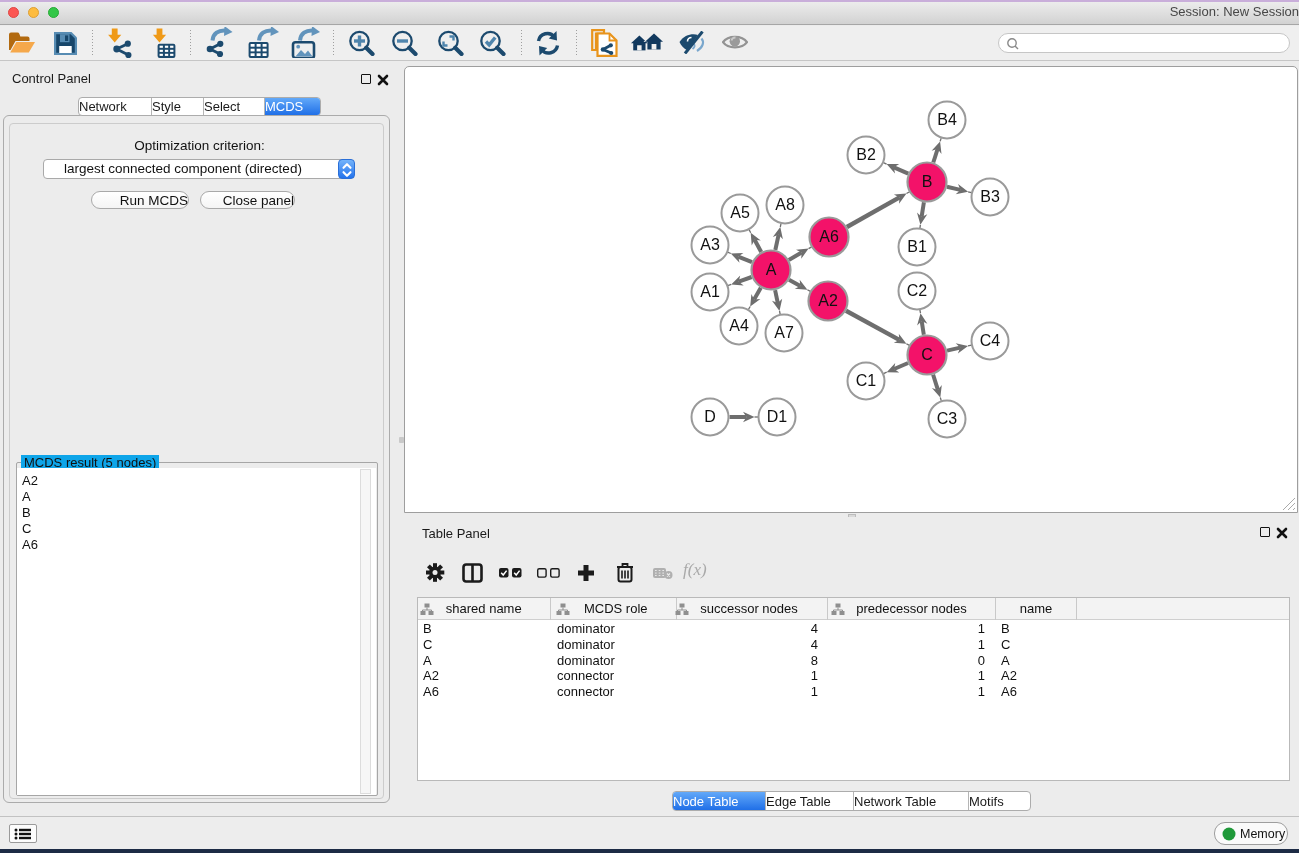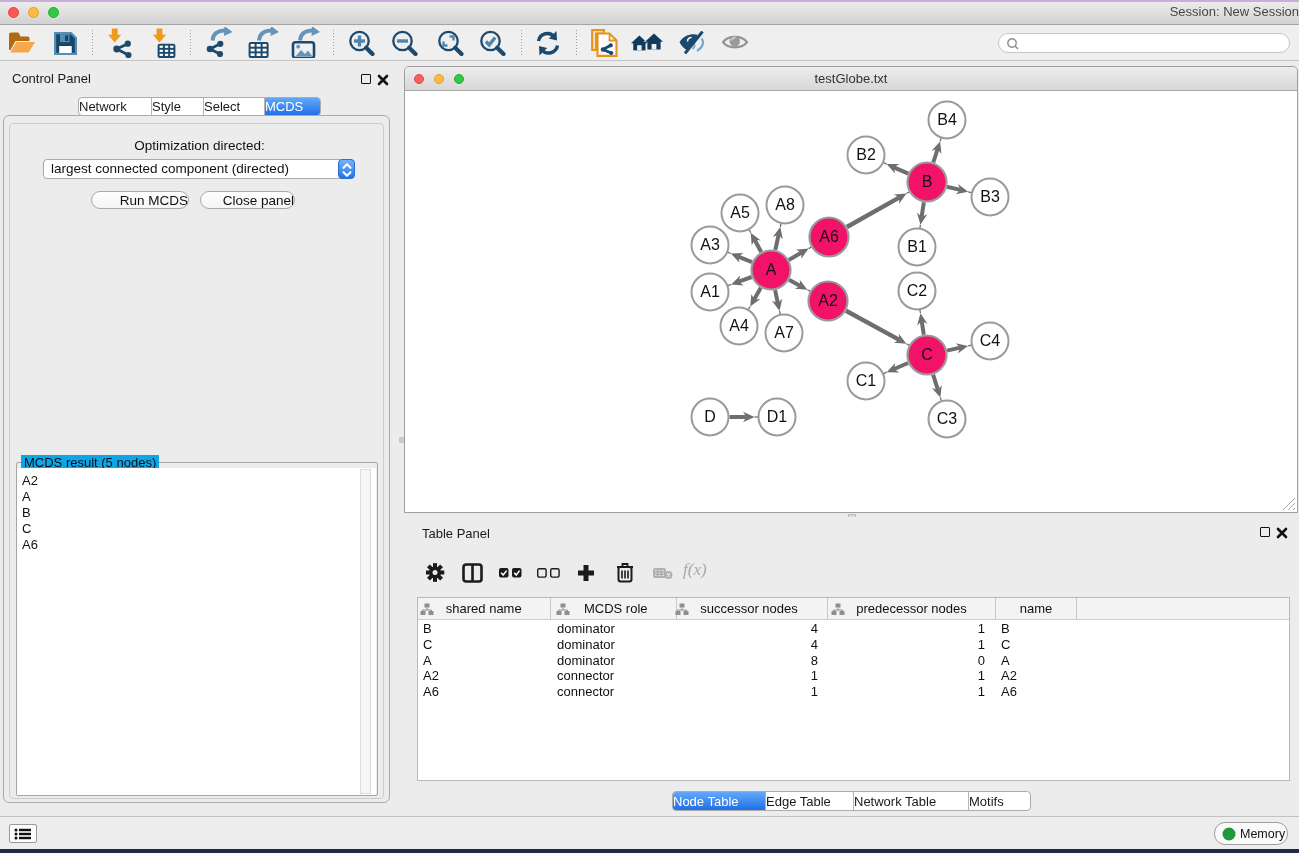--- a/index.html
+++ b/index.html
@@ -11,21 +11,21 @@
 #toolbar{position:absolute;left:0;top:26px;width:1299px;height:35px;background:#efefef;border-bottom:1px solid #c6c6c6}
 .tsep{position:absolute;top:30px;height:27px;width:1px;background:repeating-linear-gradient(to bottom,#9f9f9f 0 1px,transparent 1px 3px)}
 #search{position:absolute;left:998px;top:33px;width:292px;height:20px;background:#fff;border:1px solid #c6c6c6;border-radius:10px}
 #cpanel-border{position:absolute;left:3px;top:115px;width:387px;height:688px;border:1px solid #ababab;border-radius:6px}
 #cpanel-inner{position:absolute;left:9px;top:123px;width:375px;height:676px;border:1px solid #cccccc;border-radius:4px;background:#ececec}
 .tabrow{position:absolute;display:flex;border:1px solid #acacac;border-radius:4px;background:#fff;overflow:hidden}
 .tabrow div{font-size:13px;text-align:left;border-left:1px solid #b5b5b5;color:#1a1a1a}
 .tabrow div:first-child{border-left:none}
 .tabrow div.sel{background:linear-gradient(#66acfa,#1c6ce6);color:#fff;margin:-1px 0;padding-top:1px}
 .btn{position:absolute;background:linear-gradient(#ffffff,#f4f4f4);border:1px solid #a9a9a9;border-radius:9px;font-size:13.5px;text-align:right;color:#111}
-#combo{position:absolute;left:43px;top:159px;width:311px;height:20px;background:#fff;border:1px solid #a9a9a9;border-radius:4px;font-size:13.5px;line-height:18px;padding-left:7px;color:#111}
+#combo{position:absolute;left:43px;top:159px;width:311px;height:20px;background:#fff;border:1px solid #a9a9a9;border-radius:4px;font-size:13.5px;line-height:18px;padding-left:20px;color:#111}
 #stepper{position:absolute;left:338px;top:159px;width:17px;height:20px;background:linear-gradient(#74b4fb,#2473ec);border-radius:4px;border:1px solid #2a6fd8}
 #group{position:absolute;left:16px;top:462px;width:362px;height:334px;border:1px solid #a6a6a6;border-radius:2px}
 #grouplabel{position:absolute;left:21px;top:455px;font-size:13px;background:#0ea5e9;padding:0 3px;color:#111}
 #list{position:absolute;left:17px;top:468px;width:359px;height:327px;background:#fff;font-size:13px;line-height:16px;padding:5px 0 0 5px;color:#111}
 #scrolltrack{position:absolute;left:360px;top:469px;width:11px;height:325px;background:#f6f6f6;border:1px solid #dcdcdc}
 #statusbar{position:absolute;left:0;top:816px;width:1299px;height:33px;background:#ededed;border-top:1px solid #c2c2c2}
 #darkband{position:absolute;left:0;top:849px;width:1299px;height:4px;background:#1d2b45}
 #listbtn{position:absolute;left:9px;top:824px;width:28px;height:19px;border:1px solid #9a9a9a;border-radius:2px;background:#fcfcfc}
 #membtn{position:absolute;left:1214px;top:822px;width:74px;height:23px;border:1px solid #9e9e9e;border-radius:11px;background:#fafafa;font-size:12.5px;color:#111}
 #netwin{position:absolute;left:404px;top:66px;width:894px;height:447px;border:1px solid #9e9e9e;border-radius:5px 5px 0 0;background:#fff}
@@ -185,41 +185,35 @@
       <path d="M2,2 L10,10 M10,2 L2,10" stroke="#111" stroke-width="2.6" stroke-linecap="round"></path>
     </svg></div>
 <div id="cpanel-border"></div>
 <div id="cpanel-inner"></div>
 <div class="tabrow" style="left:78px;top:97px;height:19px">
     <div style="width:72px;line-height:18px">Network</div>
     <div style="width:52px;line-height:18px">Style</div>
     <div style="width:61px;line-height:18px">Select</div>
     <div class="sel" style="width:56px;line-height:18px">MCDS</div>
   </div>
-<div class="abs" style="left:0;top:138px;width:399px;text-align:center;font-size:13.5px;color:#111">Optimization directed:</div>
+<div class="abs" style="left:0;top:138px;width:399px;text-align:center;font-size:13.5px;color:#111">Optimization criterion:</div>
 <div id="combo">largest connected component (directed)</div>
 <div id="stepper">
     <svg width="16" height="20" style="position:absolute;left:0px;top:0px">
       <path d="M4.5,7.8 L8,4.2 L11.5,7.8" fill="none" stroke="#fff" stroke-width="2.1" stroke-linecap="round" stroke-linejoin="round"></path>
       <path d="M4.5,12.2 L8,15.8 L11.5,12.2" fill="none" stroke="#fff" stroke-width="2.1" stroke-linecap="round" stroke-linejoin="round"></path>
     </svg>
   </div>
 <div class="btn" style="left:91px;top:191px;width:98px;height:18px;line-height:17px">Run MCDS</div>
 <div class="btn" style="left:200px;top:191px;width:95px;height:18px;line-height:17px">Close panel</div>
 <div id="group"></div>
 <div id="grouplabel">MCDS result (5 nodes)</div>
 <div id="list">A2<br>A<br>B<br>C<br>A6</div>
 <div id="scrolltrack"></div>
 <div id="netwin">
-    <div id="nettitle">
-      <div class="t">testGlobe.txt</div>
-      <div class="ntl" style="left:9px;background:#f7635c;border:0.5px solid #dd4a43"></div>
-      <div class="ntl" style="left:29px;background:#fdbc40;border:0.5px solid #de9f34"></div>
-      <div class="ntl" style="left:49px;background:#34c74b;border:0.5px solid #27aa35"></div>
-    </div>
     <svg width="20" height="20" style="position:absolute;right:1px;bottom:1px">
       <path d="M19,7 L7,19 M19,12 L12,19 M19,17 L17,19" stroke="#aaa" stroke-width="1"></path>
     </svg>
   </div>
 <div style="position:absolute;left:399px;top:437px;width:5px;height:6px;background:#c9c9c9;border-radius:1px"></div>
 <div style="position:absolute;left:848px;top:514px;width:8px;height:6px;background:#d9d9d9;border:1px solid #bcbcbc"></div>
 <div class="abs" style="left:404px;top:91px"><svg id="graph" width="893" height="421" viewBox="404 91 893 421">
       <line x1="751.7" y1="277.0" x2="738.7" y2="281.7" stroke="#6e6e6e" stroke-width="4.0"></line>
       <line x1="731.2" y1="284.4" x2="727.9" y2="285.6" stroke="#6e6e6e" stroke-width="1.3"></line>
       <polygon points="731.2,284.4 740.2,275.6 738.7,281.7 743.7,285.4" fill="#6e6e6e"></polygon>

